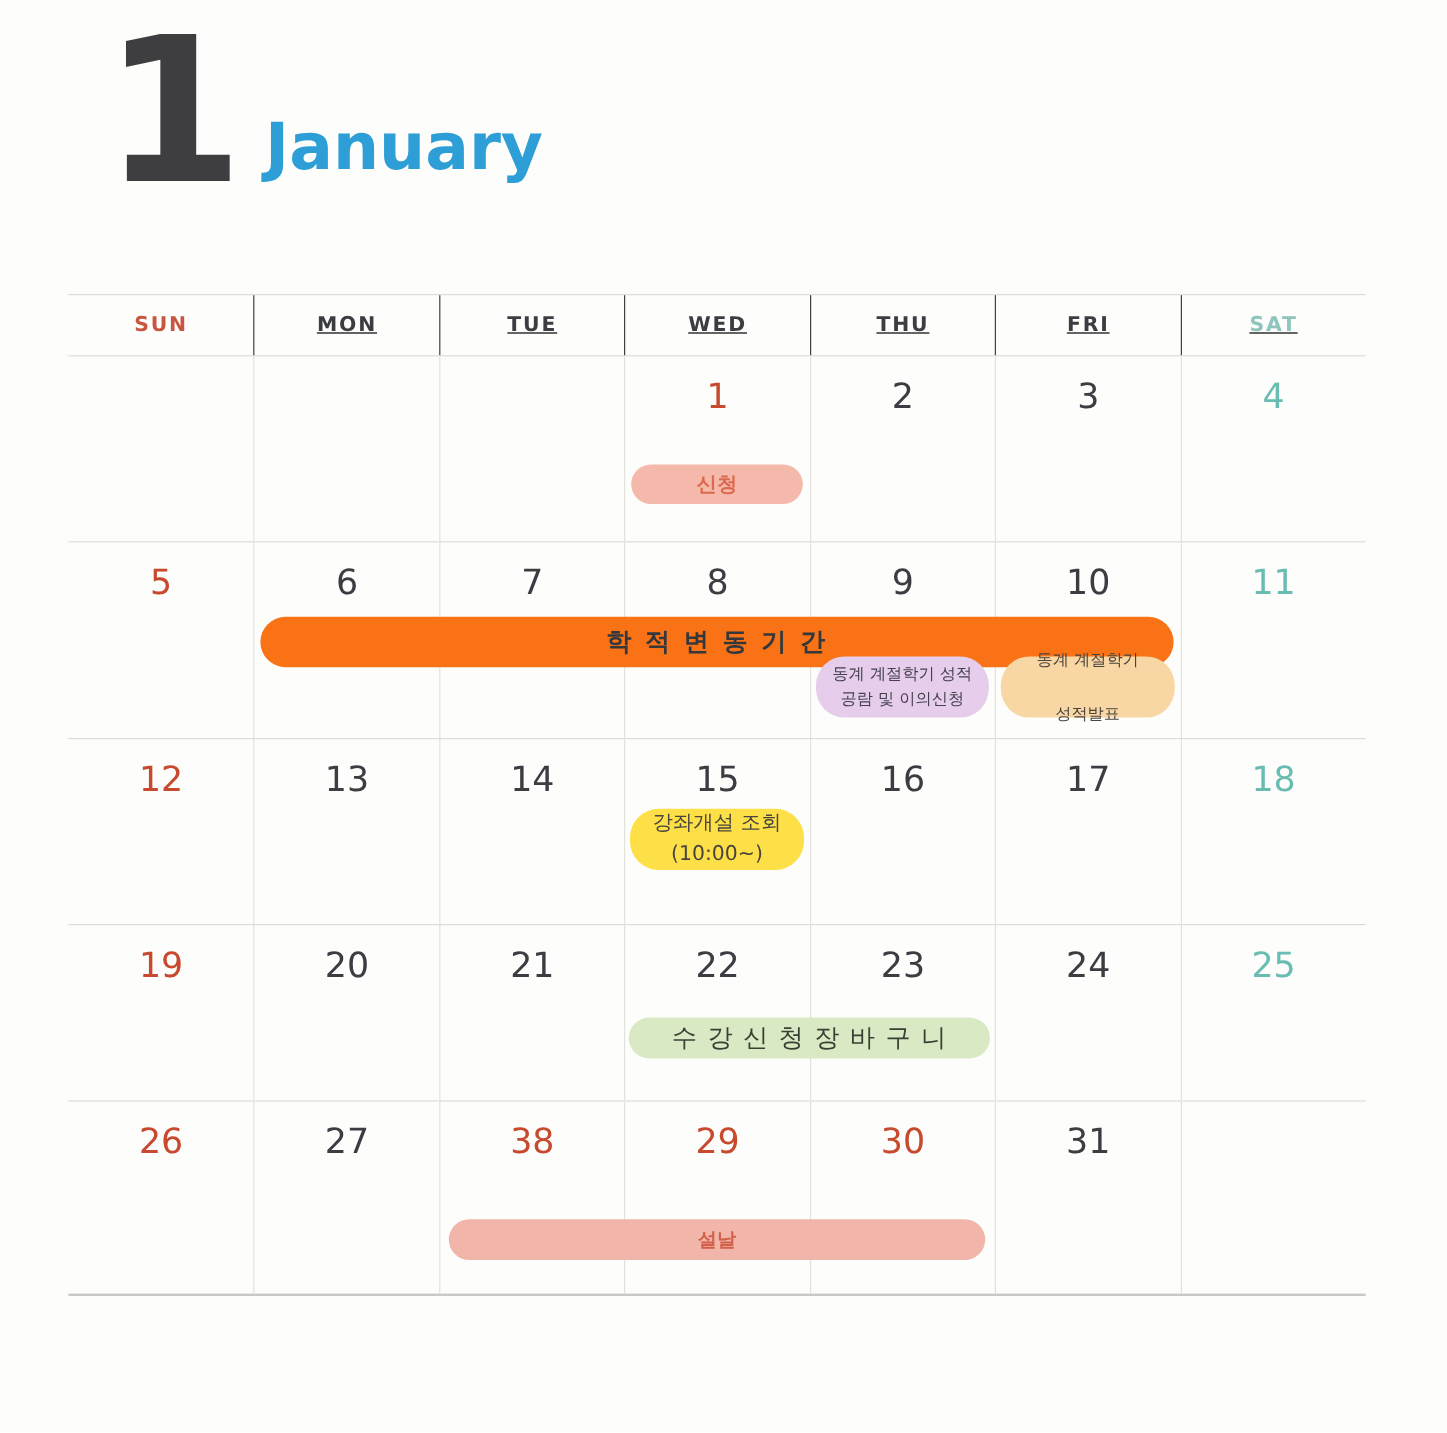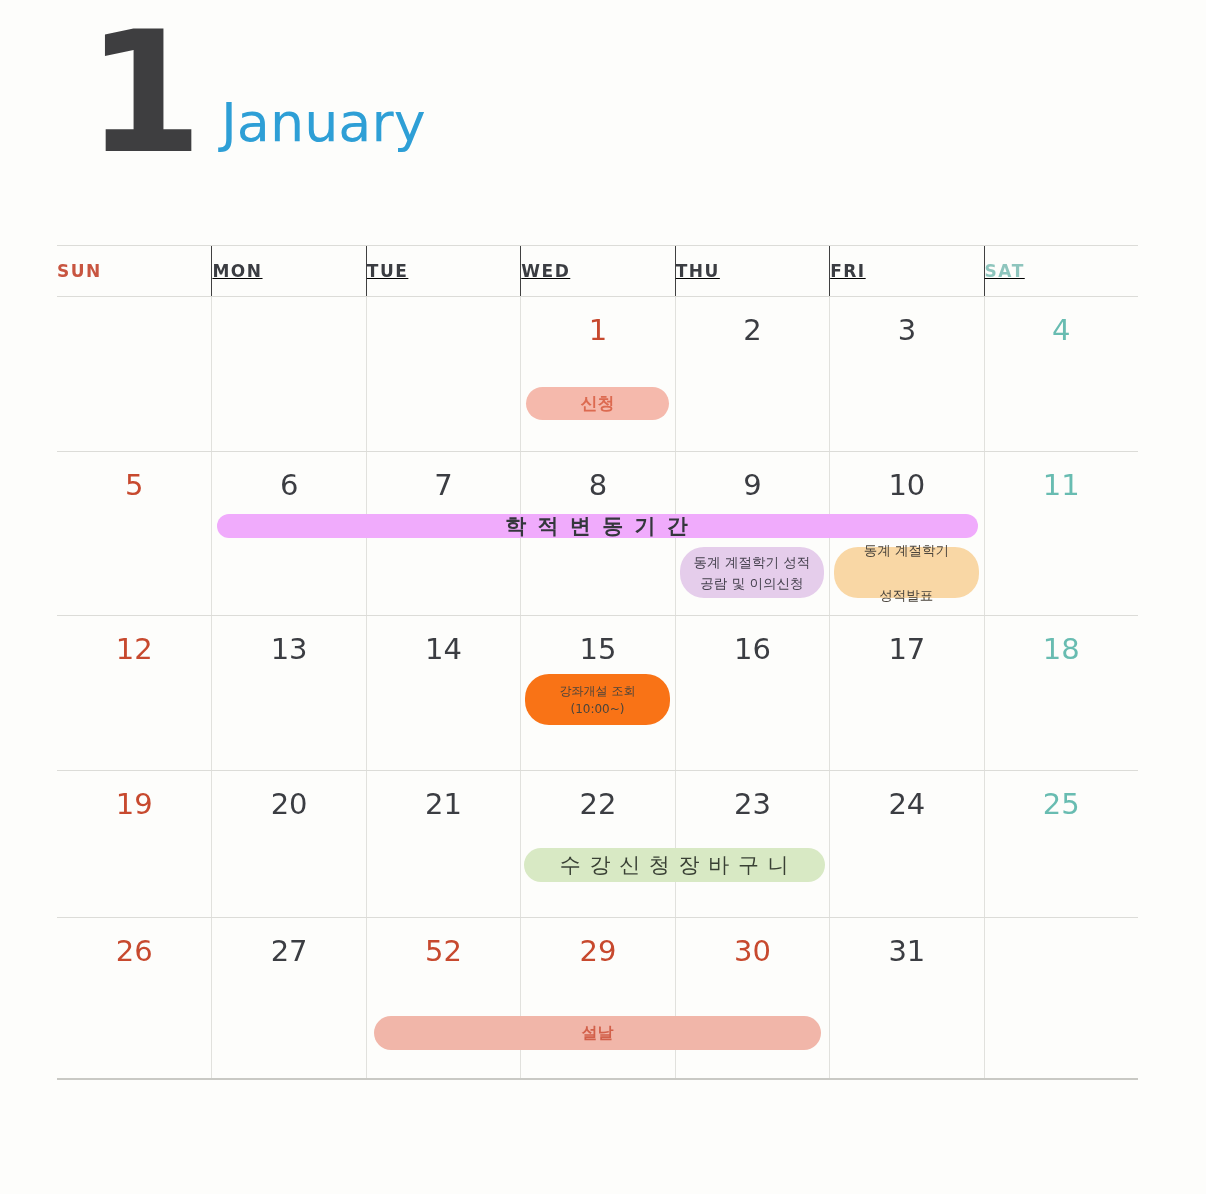--- a/index.html
+++ b/index.html
@@ -9,32 +9,32 @@
     font-family:"DejaVu Sans", "Liberation Sans", sans-serif;
   }
 
   
   .title { position:absolute; left:86px; top:14px; display:flex; align-items:flex-end; }
   .month-num {
     font-size:168px; line-height:0.95; font-weight:bold;
     color:#3e3e40; letter-spacing:-6px;
   }
   .month-name {
-    font-size:54px; font-weight:normal; color:#2e9fd6;
+    font-size:54px; font-weight:bold; color:#2e9fd6;
     margin-left:24px; margin-bottom:20px; letter-spacing:0px;
   }
 
   
   .calendar { position:absolute; left:57px; top:245px; width:1081px; }
   .hrow {
     display:grid; grid-template-columns:repeat(7,1fr); height:50px;
     border-top:1px solid #dcdcd8; border-bottom:1px solid #dcdcd8;
   }
   .hcell {
-    display:flex; align-items:center; 
+    display:flex; align-items:center; justify-content:center;
     font-size:17px; font-weight:bold; letter-spacing:1.5px;
   }
   .hcell + .hcell { border-left:1px solid #404040;text-decoration:underline; }
 
   .week {
     position:relative; display:grid; grid-template-columns:repeat(7,1fr);
     border-bottom:1px solid #dcdcd8;
   }
   .w1{height:154px} .w2{height:163px} .w3{height:154px}
   .w4{height:146px} .w5{height:160px; border-bottom:2px solid #c9c9c4;}
@@ -51,28 +51,28 @@
   
   .ev {
     position:absolute; display:flex; align-items:center; justify-content:center;
     border-radius:999px; box-sizing:border-box; white-space:nowrap;
   }
   .ev-2line { flex-direction:column; border-radius:24px; line-height:1.5;
     font-size:13.5px; font-weight:normal; text-align:left; }
 
   .ev-apply   { top:90px; height:33px; left:calc(42.857% + 6px); width:calc(14.2857% - 12px);
                 background:#f5b9ac; color:#dc6a50; font-size:17px; font-weight:bold; }
-  .ev-period  { top:62px; height:24px; left:calc(14.2857% + 6px); width:calc(71.4286% - 12px);
-                background:#f0abfc; color:#34373c; font-size:21px; font-weight:bold; letter-spacing:2px; }
+  .ev-period  { top:62px; height:42px; left:calc(14.2857% + 6px); width:calc(71.4286% - 12px);
+                background:#f97316; color:#34373c; font-size:21px; font-weight:bold; letter-spacing:2px; }
   .ev-review  { top:95px; height:51px; left:calc(57.1429% + 5px); width:calc(14.2857% - 10px);
                 background:#e5cdeb; color:#45414e; }
   .ev-release { top:95px; height:51px; left:calc(71.4286% + 5px); width:calc(14.2857% - 10px);
                 background:#f9d7a5; color:#4a443c;gap:25px; }
   .ev-course  { top:58px; height:51px; left:calc(42.857% + 5px); width:calc(14.2857% - 10px);
-                background:#f97316; color:#4a443c; font-size:12px; }
+                background:#fde047; color:#4a443c; font-size:17px; }
   .ev-cart    { top:77px; height:34px; left:calc(42.857% + 4px); width:calc(28.5714% - 8px);
                 background:#d8e9c4; color:#394034; font-size:21px; font-weight:normal; letter-spacing:1px; }
   .ev-seollal { top:98px; height:34px; left:calc(28.5714% + 8px); width:calc(42.8571% - 16px);
                 background:#f1b6a9; color:#d2604a; font-size:16px; font-weight:bold; }
 </style>
 </head>
 <body>
 
 <div class="page">
 
@@ -158,21 +158,21 @@
       <div class="cell c-dark" data-class-bind="calendar.weeks.3.days.3.color">22</div>
       <div class="cell c-dark" data-class-bind="calendar.weeks.3.days.4.color">23</div>
       <div class="cell c-dark" data-class-bind="calendar.weeks.3.days.5.color">24</div>
       <div class="cell c-teal" data-class-bind="calendar.weeks.3.days.6.color">25</div>
       <div class="ev ev-cart">수 강 신 청 장 바 구 니</div>
     </div>
 
     <div class="week w5">
       <div class="cell c-red" data-class-bind="calendar.weeks.4.days.0.color">26</div>
       <div class="cell c-dark" data-class-bind="calendar.weeks.4.days.1.color">27</div>
-      <div class="cell c-red" data-class-bind="calendar.weeks.4.days.2.color">52</div>
+      <div class="cell c-red" data-class-bind="calendar.weeks.4.days.2.color">38</div>
       <div class="cell c-red" data-class-bind="calendar.weeks.4.days.3.color">29</div>
       <div class="cell c-red" data-class-bind="calendar.weeks.4.days.4.color">30</div>
       <div class="cell c-dark" data-class-bind="calendar.weeks.4.days.5.color">31</div>
       <div class="cell c-dark" data-class-bind="calendar.weeks.4.days.6.color"></div>
       <div class="ev ev-seollal">설날</div>
     </div>
 
   </div>
 </div>
 

